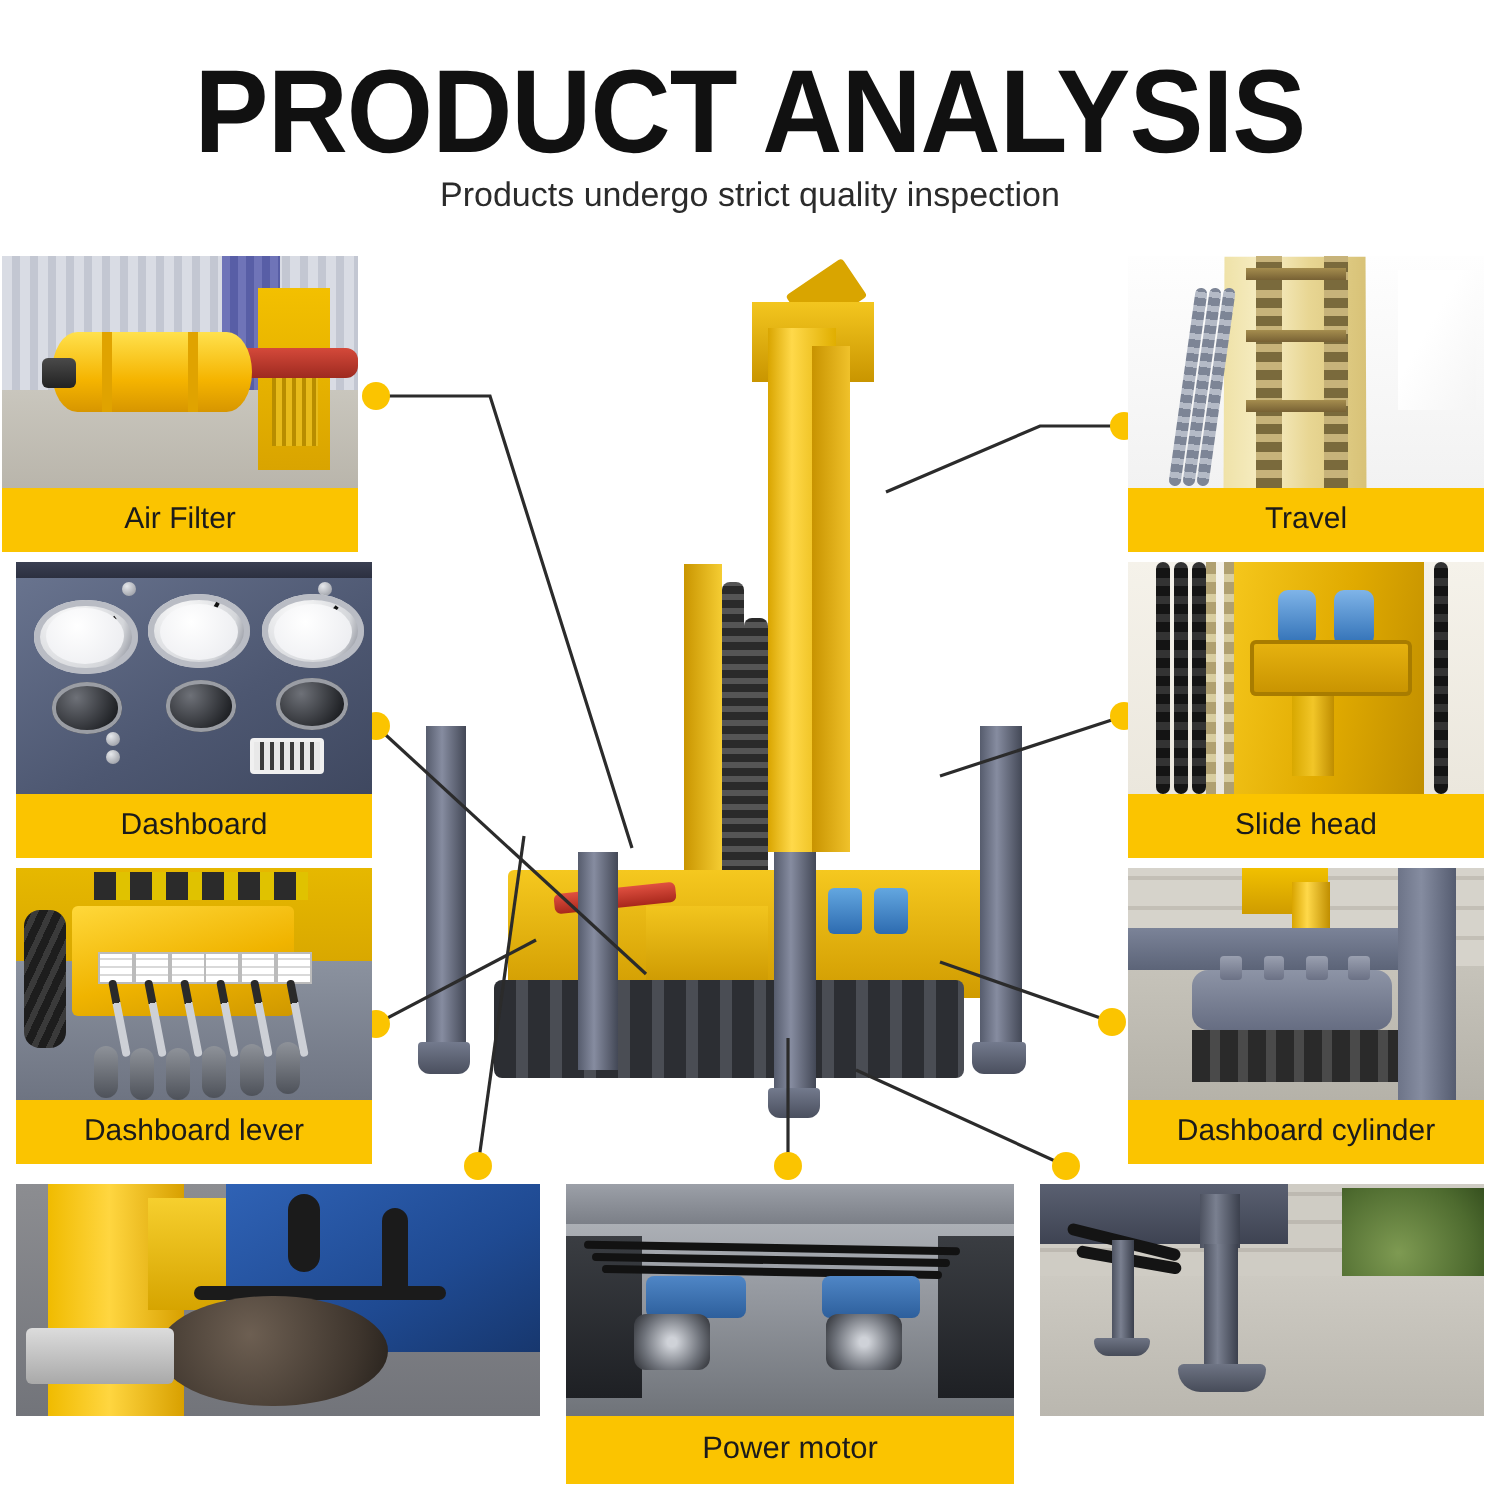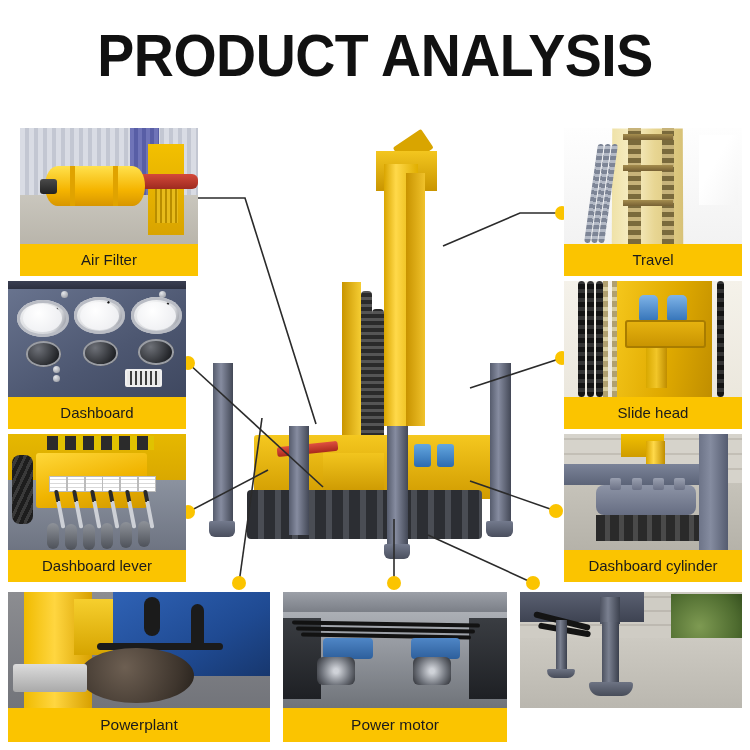--- a/index.html
+++ b/index.html
@@ -292,20 +292,21 @@
   .hr-blue    { position:absolute; top:70%; width:4.5%; height:5%;
                 background: linear-gradient(#63a7e0,#2d6bb0); border-radius:3px; }
 </style>
 </head>
 <body>
 
 <div id="page">
 
   <div id="header">
     <div id="title">PRODUCT ANALYSIS</div>
+    <div id="subtitle">Products undergo strict quality inspection</div>
   </div>
 
   <div id="hero">
     <div class="hr-bg"></div>
 
     <div class="hr-arm" style="left:56%;top:4%;"></div>
     <div class="hr-top"></div>
     <div class="hr-mast"></div>
     <div class="hr-mast2"></div>
     <div class="hr-tower"></div>
@@ -347,21 +348,21 @@
       <circle cx="188" cy="512" r="7"></circle>
       <circle cx="562" cy="213" r="7"></circle>
       <circle cx="562" cy="358" r="7"></circle>
       <circle cx="556" cy="511" r="7"></circle>
       <circle cx="239" cy="583" r="7"></circle>
       <circle cx="394" cy="583" r="7"></circle>
       <circle cx="533" cy="583" r="7"></circle>
     </g>
   </svg>
 
-  <div class="panel" style="left:20px; top:128px; width:178px; height:148px;">
+  <div class="panel" style="left:1px; top:128px; width:178px; height:148px;">
     <div class="photo">
       <div class="af-wall"></div>
       <div class="af-wall2"></div>
       <div class="af-ground"></div>
       <div class="af-frame"></div>
       <div class="af-grill"></div>
       <div class="af-hose"></div>
       <div class="af-drum"></div>
       <div class="af-band" style="left:28%;"></div>
       <div class="af-band" style="left:52%;"></div>
@@ -481,21 +482,20 @@
       <div class="pp-bg"></div>
       <div class="pp-yel"></div>
       <div class="pp-door"></div>
       <div class="pp-eng"></div>
       <div class="pp-tube" style="left:52%;top:4%;width:6%;height:34%;"></div>
       <div class="pp-tube" style="left:70%;top:10%;width:5%;height:40%;"></div>
       <div class="pp-tube" style="left:34%;top:44%;width:48%;height:7px;"></div>
       <div class="pp-housing"></div>
       <div class="pp-plate"></div>
     </div>
-    <div class="caption">Powerplant</div>
   </div>
 
   <div class="panel tall" style="left:283px; top:592px; width:224px; height:150px;">
     <div class="photo">
       <div class="tm-bg"></div>
       <div class="tm-top"></div>
       <div class="tm-track" style="left:0%;"></div>
       <div class="tm-track" style="left:83%;"></div>
       <div class="tm-hose" style="left:4%;top:26%;width:84%;transform:rotate(1deg);"></div>
       <div class="tm-hose" style="left:6%;top:31%;width:80%;transform:rotate(1deg);"></div>

